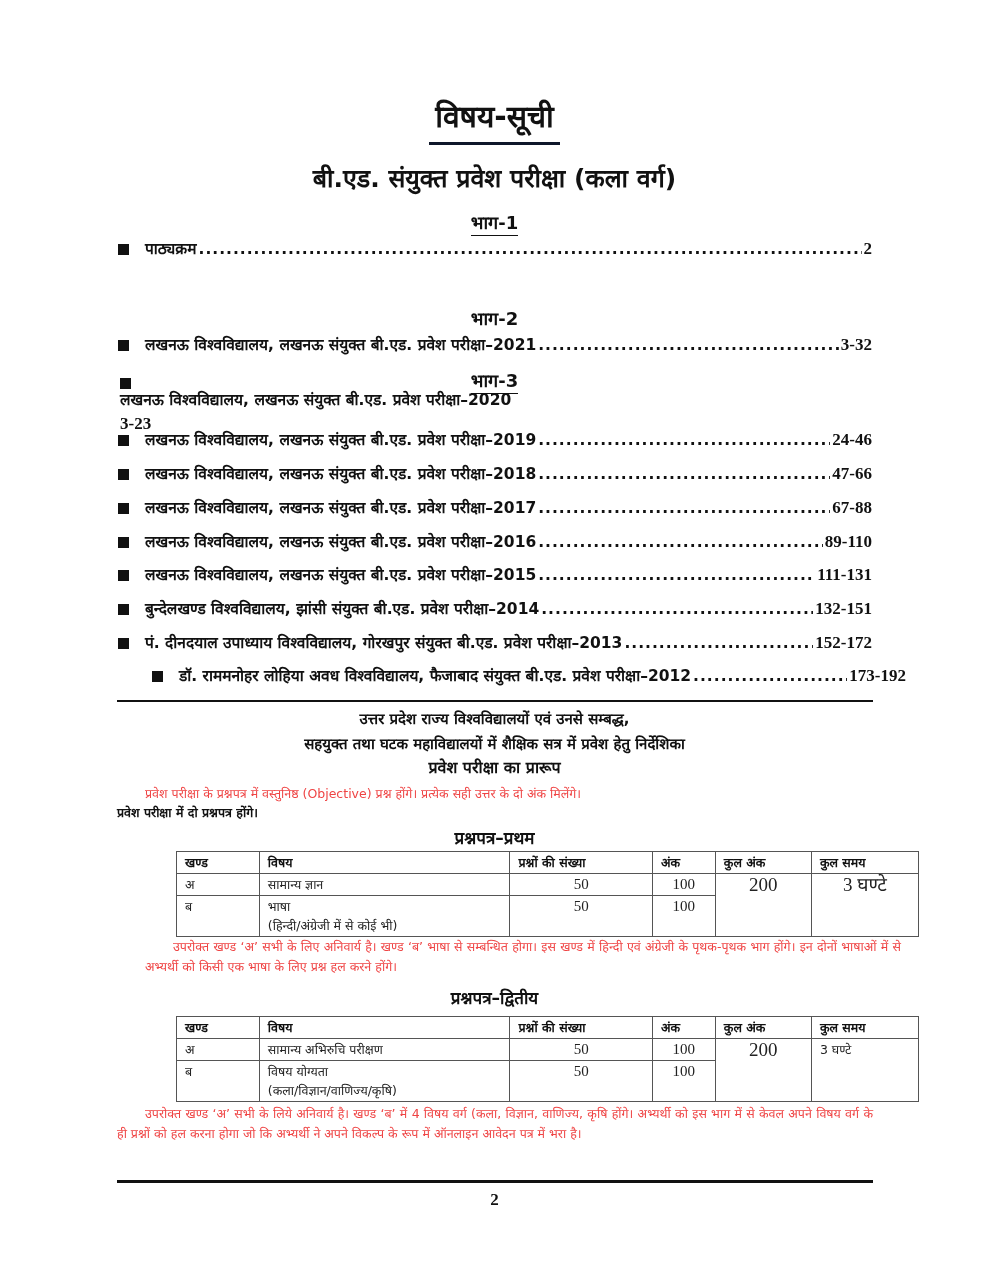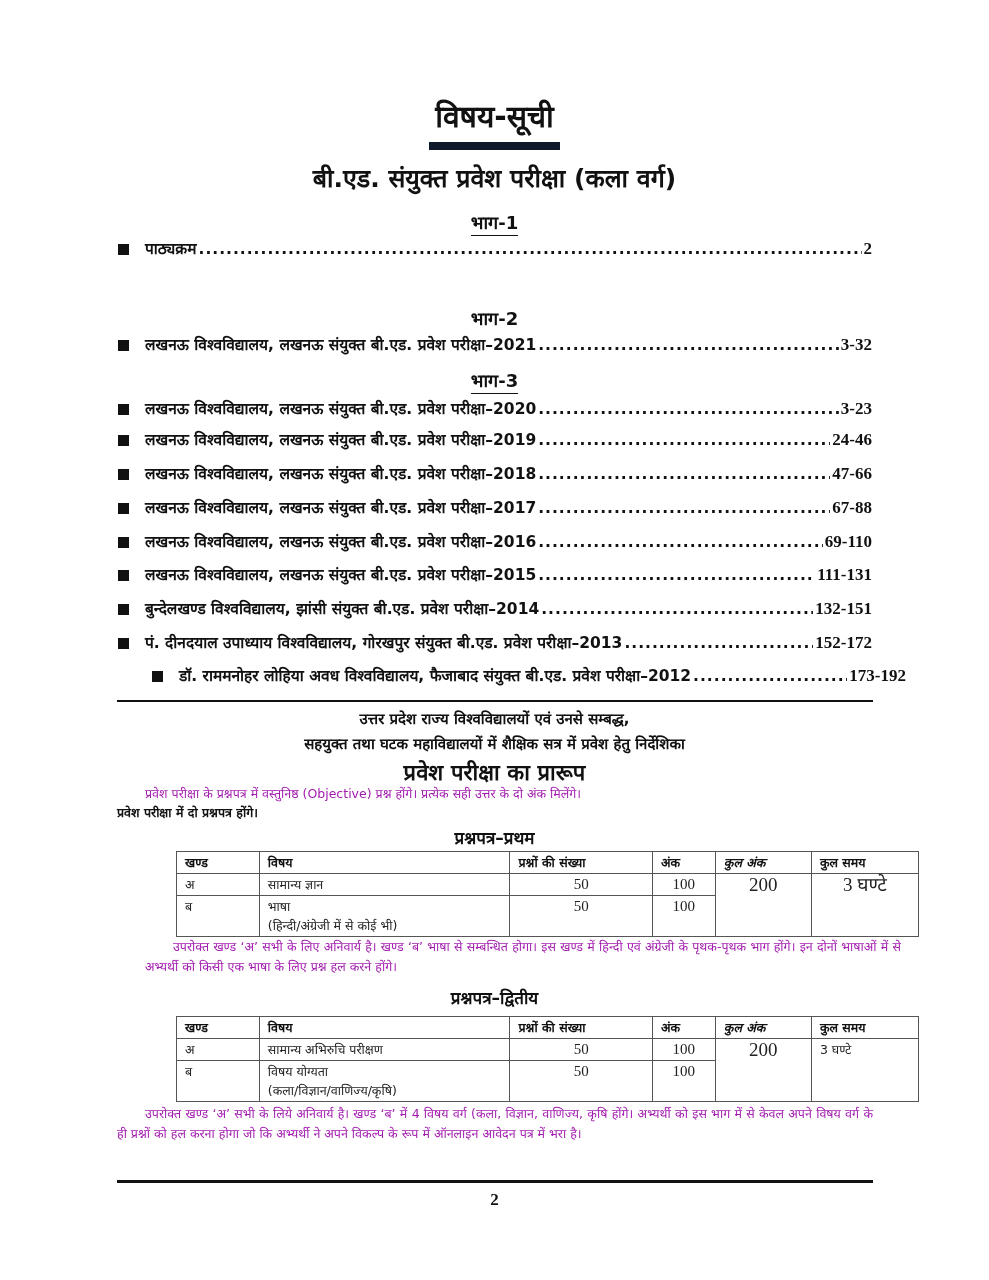--- a/index.html
+++ b/index.html
@@ -6,21 +6,21 @@
   body {
     width: 989px; height: 1280px; position: relative; overflow: hidden;
     font-family: "DejaVu Serif", "Liberation Serif", serif; color: #111;
   }
   .page { position: absolute; left: 0; top: 0; width: 989px; height: 1280px; }
 
   .title {
     position: absolute; left: 0; right: 0; top: 95px; text-align: center;
     font-family: "DejaVu Sans", sans-serif; font-weight: bold; font-size: 30px; letter-spacing: 0;
   }
-  .title span { display: inline-block; padding: 0 6px 6px; border-bottom: 8px solid #0f172a; }
+  .title span { display: inline-block; padding: 0 6px 6px; border-bottom: 3px solid #0f172a; }
   .subtitle {
     position: absolute; left: 0; right: 0; top: 160px; text-align: center;
     font-family: "DejaVu Sans", sans-serif; font-weight: bold; font-size: 25px;
   }
   .part {
     position: absolute; left: 0; right: 0; text-align: center;
     font-family: "DejaVu Sans", sans-serif; font-weight: bold; font-size: 18px;
   }
   .part span { display: inline-block; border-bottom: 1.5px solid #111; padding-bottom: 1px; }
 
@@ -44,37 +44,37 @@
   .toc-page { white-space: nowrap; flex: 0 0 auto; font-family: "Liberation Serif", serif; font-size: 17px; }
 
   .rule { position: absolute; left: 117px; width: 756px; background: #111; }
 
   .center-bold {
     position: absolute; left: 0; right: 0; text-align: center;
     font-family: "DejaVu Sans", sans-serif; font-weight: bold;
   }
   .para {
     position: absolute; left: 117px; width: 756px;
-    font-family: "DejaVu Sans", sans-serif; font-size: 12.5px; line-height: 20px; color: #a21caf;
+    font-family: "DejaVu Sans", sans-serif; font-size: 12.5px; line-height: 20px; color: #ef4444;
     text-align: justify;
   }
   .para.indent { text-indent: 28px; }
   .para.bold { font-weight: bold; color: #111; }
 
   table.paper {
     position: absolute; left: 176px; width: 743px; border-collapse: collapse;
     font-family: "DejaVu Sans", sans-serif; font-size: 12.5px; color: #222;
   }
   table.paper th, table.paper td {
     border: 1px solid #555; padding: 1px 8px; vertical-align: top; line-height: 19px;
   }
   table.paper th { font-weight: bold; text-align: left; color: #111; }
   table.paper td.num { text-align: center; font-family: "Liberation Serif", serif; font-size: 15px; }
   table.paper td.total { text-align: center; font-family: "Liberation Serif", serif; font-size: 19px; }
-  .c1 { width: 58px; } .c2 { width: 210px; } .c3 { width: 112px; margin-left: 16px; } .c4 { width: 40px; } .c5 { width: 70px; font-style: italic; } .c6 { width: 80px; }
+  .c1 { width: 58px; } .c2 { width: 210px; } .c3 { width: 112px; margin-left: 16px; } .c4 { width: 40px; } .c5 { width: 70px; } .c6 { width: 80px; }
 
   .page-num {
     position: absolute; left: 0; right: 0; top: 1190px; text-align: center;
     font-family: "Liberation Serif", serif; font-weight: bold; font-size: 17px;
   }
 </style>
 </head>
 <body>
 
 <div class="page">
@@ -92,21 +92,21 @@
 
   <div class="part" style="top:306px;"><span style="border:none">भाग-2</span></div>
   <div class="toc-row" style="top:333px;">
     <span class="bullet"></span>
     <span class="toc-label">लखनऊ विश्वविद्यालय, लखनऊ संयुक्त बी.एड. प्रवेश परीक्षा–2021</span>
     <span class="toc-dots"></span>
     <span class="toc-page">3-32</span>
   </div>
 
   <div class="part" style="top:368px;"><span>भाग-3</span></div>
-  <div class="toc-row" style="top:397px;">
+  <div class="toc-row" style="top:377px;flex-direction:column;">
     <span class="bullet"></span>
     <span class="toc-label">लखनऊ विश्वविद्यालय, लखनऊ संयुक्त बी.एड. प्रवेश परीक्षा–2020</span>
     <span class="toc-dots"></span>
     <span class="toc-page">3-23</span>
   </div>
   <div class="toc-row" style="top:428px;">
     <span class="bullet"></span>
     <span class="toc-label">लखनऊ विश्वविद्यालय, लखनऊ संयुक्त बी.एड. प्रवेश परीक्षा–2019</span>
     <span class="toc-dots"></span>
     <span class="toc-page">24-46</span>
@@ -120,21 +120,21 @@
   <div class="toc-row" style="top:496px;">
     <span class="bullet"></span>
     <span class="toc-label">लखनऊ विश्वविद्यालय, लखनऊ संयुक्त बी.एड. प्रवेश परीक्षा–2017</span>
     <span class="toc-dots"></span>
     <span class="toc-page">67-88</span>
   </div>
   <div class="toc-row" style="top:530px;">
     <span class="bullet"></span>
     <span class="toc-label">लखनऊ विश्वविद्यालय, लखनऊ संयुक्त बी.एड. प्रवेश परीक्षा–2016</span>
     <span class="toc-dots"></span>
-    <span class="toc-page">69-110</span>
+    <span class="toc-page">89-110</span>
   </div>
   <div class="toc-row" style="top:563px;">
     <span class="bullet"></span>
     <span class="toc-label">लखनऊ विश्वविद्यालय, लखनऊ संयुक्त बी.एड. प्रवेश परीक्षा–2015</span>
     <span class="toc-dots"></span>
     <span class="toc-page">111-131</span>
   </div>
   <div class="toc-row" style="top:597px;">
     <span class="bullet"></span>
     <span class="toc-label">बुन्देलखण्ड विश्वविद्यालय, झांसी संयुक्त बी.एड. प्रवेश परीक्षा–2014</span>
@@ -151,21 +151,21 @@
     <span class="bullet"></span>
     <span class="toc-label">डॉ. राममनोहर लोहिया अवध विश्वविद्यालय, फैजाबाद संयुक्त बी.एड. प्रवेश परीक्षा–2012</span>
     <span class="toc-dots"></span>
     <span class="toc-page">173-192</span>
   </div>
 
   <div class="rule" style="top:700px; height:2px;"></div>
 
   <div class="center-bold" style="top:708px; font-size:15px;">उत्तर प्रदेश राज्य विश्वविद्यालयों एवं उनसे सम्बद्ध,</div>
   <div class="center-bold" style="top:733px; font-size:15px;">सहयुक्त तथा घटक महाविद्यालयों में शैक्षिक सत्र में प्रवेश हेतु निर्देशिका</div>
-  <div class="center-bold" style="top:756px; font-size:22px;">प्रवेश परीक्षा का प्रारूप</div>
+  <div class="center-bold" style="top:756px; font-size:16px;">प्रवेश परीक्षा का प्रारूप</div>
 
   <div class="para indent" style="top:784px;">प्रवेश परीक्षा के प्रश्नपत्र में वस्तुनिष्ठ (Objective) प्रश्न होंगे। प्रत्येक सही उत्तर के दो अंक मिलेंगे।</div>
   <div class="para bold" style="top:803px;">प्रवेश परीक्षा में दो प्रश्नपत्र होंगे।</div>
 
   <div class="center-bold" style="top:826px; font-size:17px;">प्रश्नपत्र–प्रथम</div>
   <table class="paper" style="top:851px;">
     <tbody>
         <tr>
       <th class="c1">खण्ड</th>
       <th class="c2">विषय</th>

